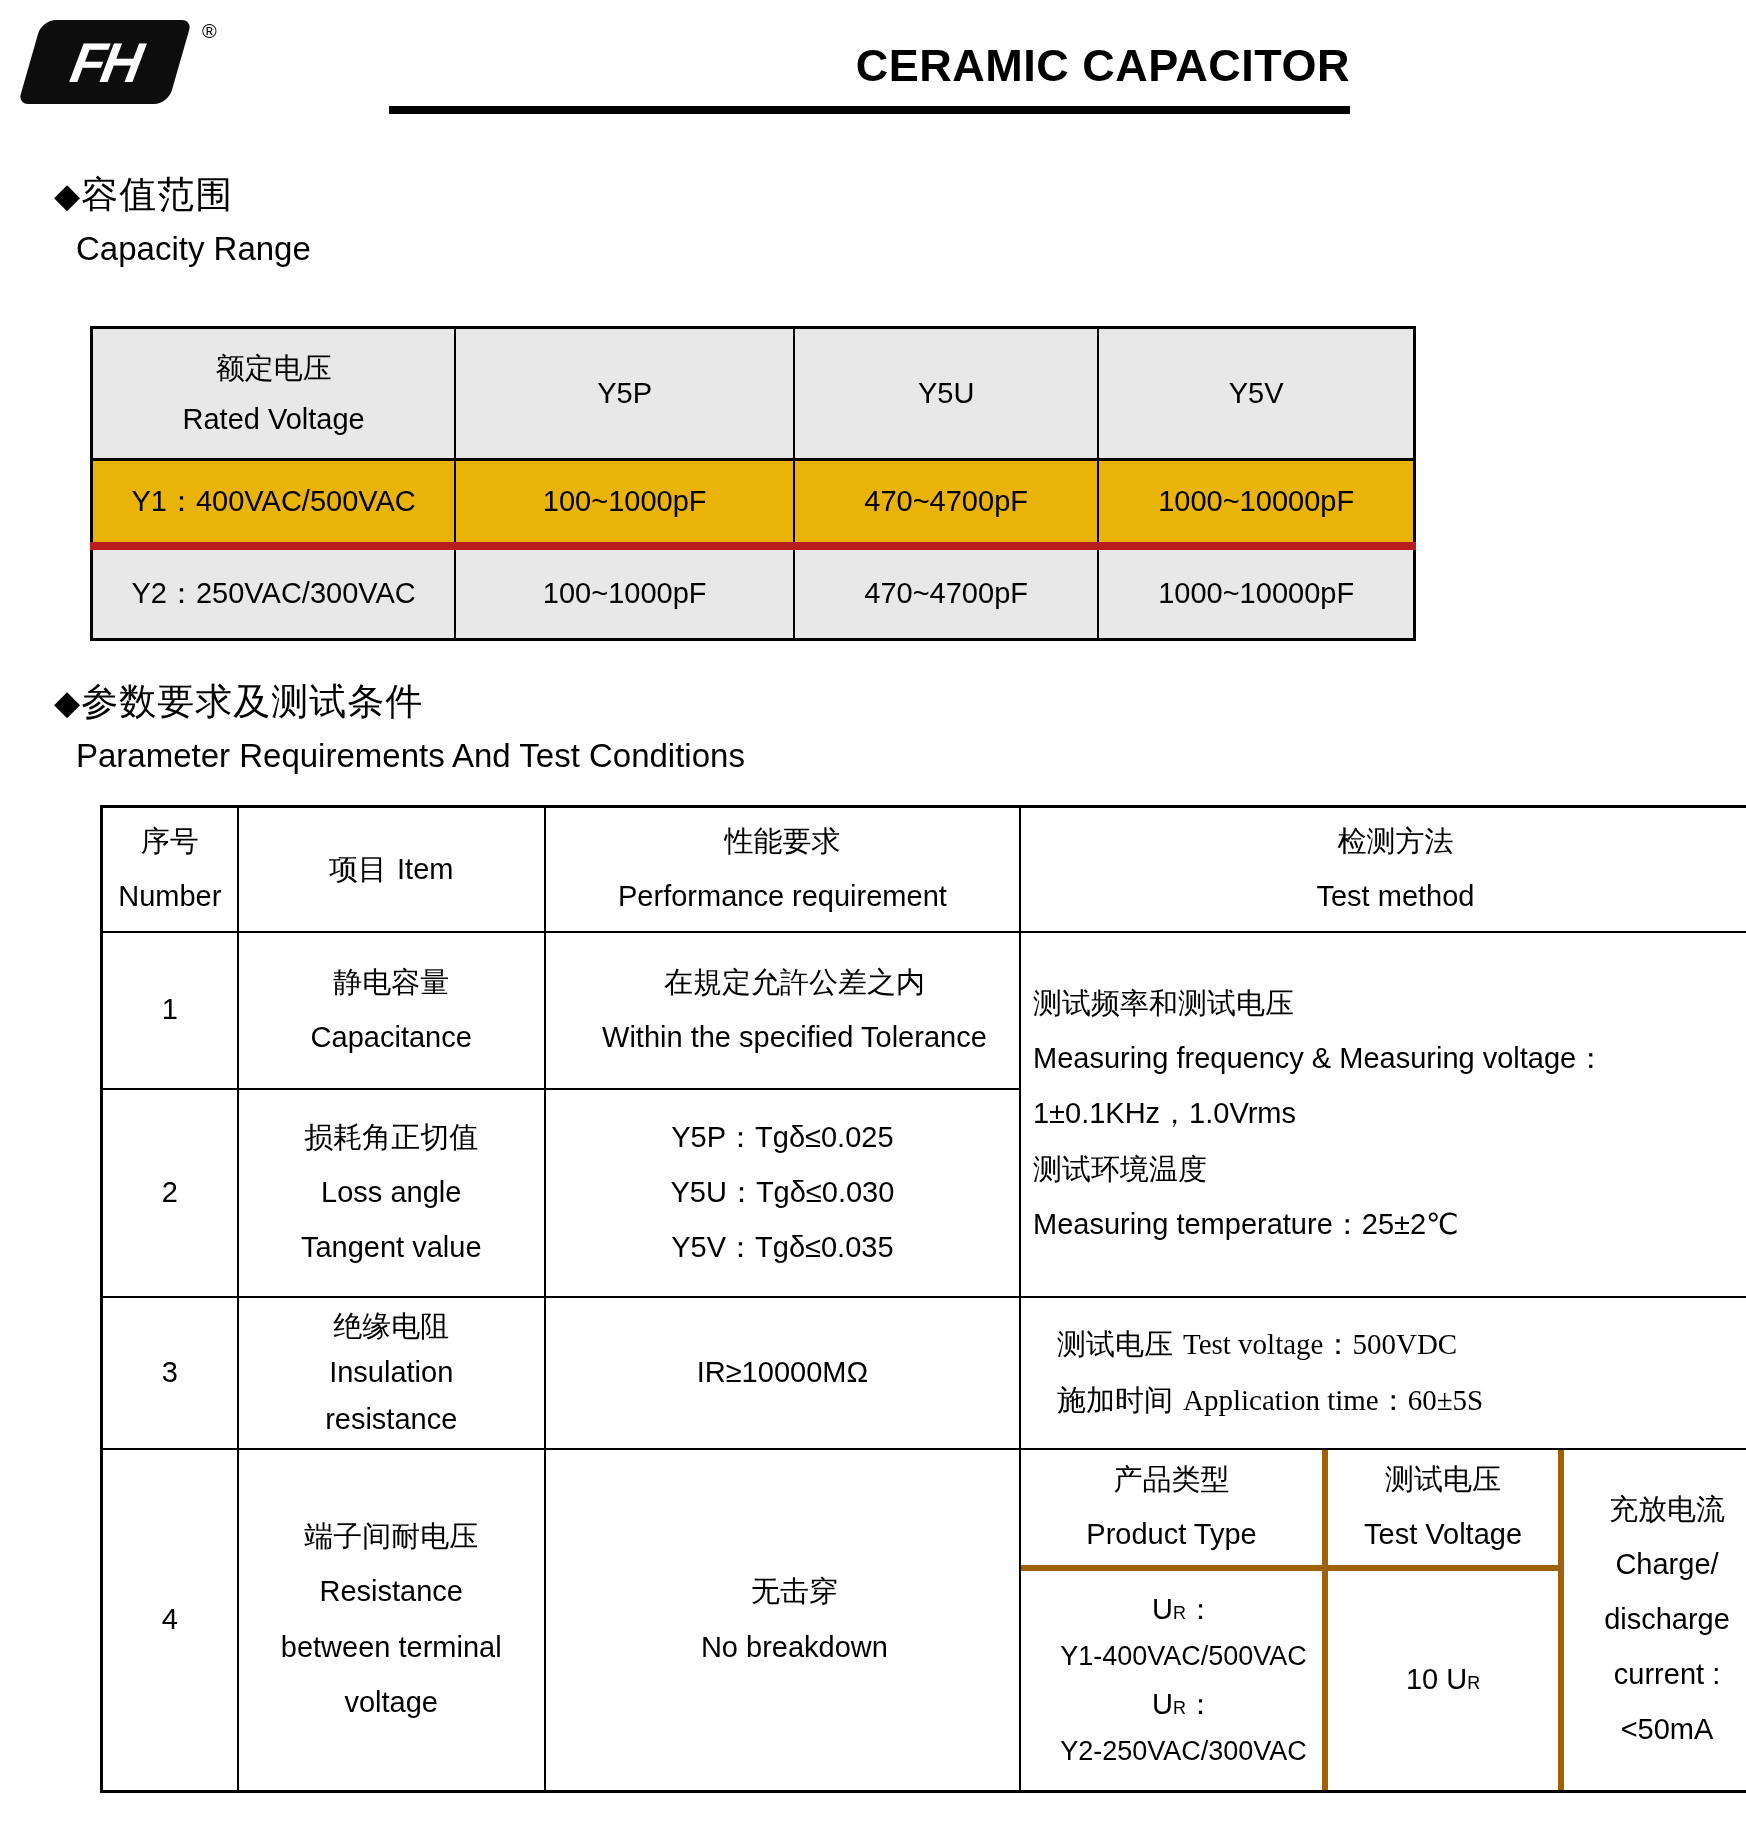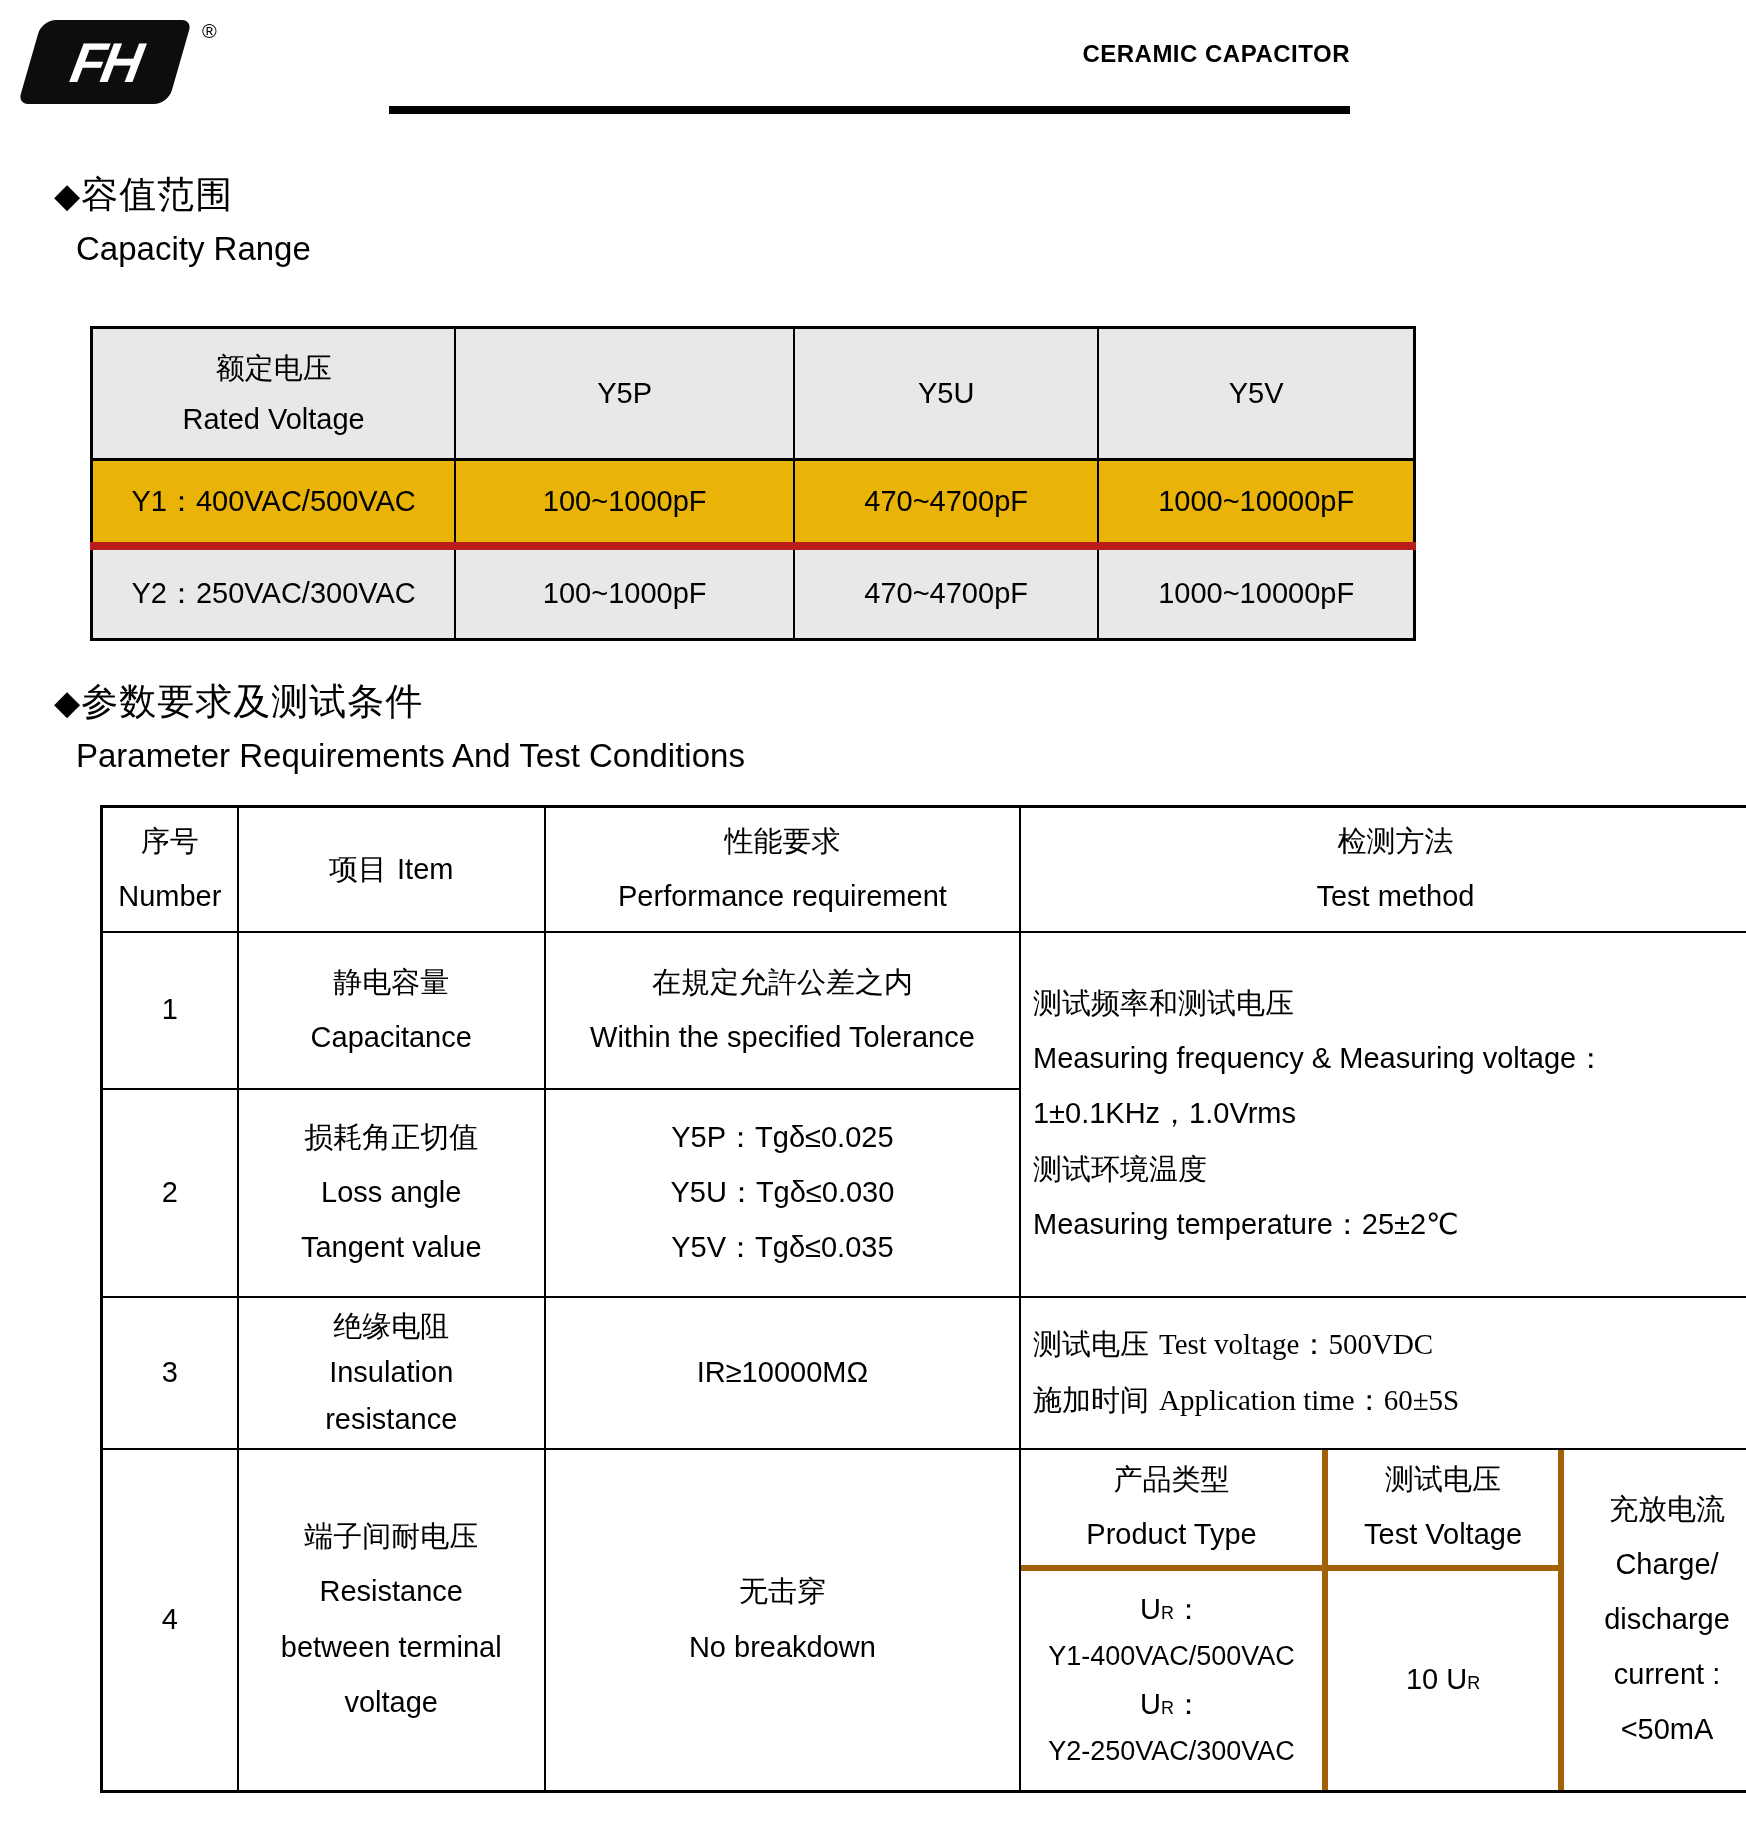--- a/index.html
+++ b/index.html
@@ -25,35 +25,35 @@
     display: flex; align-items: center; justify-content: center;
   }
   .logo-mark span {
     color: #fff; font-weight: bold; font-style: italic;
     font-size: 56px; letter-spacing: -4px; transform: skewX(6deg);
   }
   .reg { position: absolute; left: 172px; top: 0; font-size: 20px; }
   .brand { display: flex; flex-direction: column; margin-left: 22px; padding-top: 6px; }
   .brand-cn { font-size: 38px; font-weight: bold; letter-spacing: 7px; line-height: 44px; }
   .brand-en { font-size: 31px; font-weight: bold; letter-spacing: 3.5px; line-height: 36px; }
-  .doc-title { position: absolute; right: 396px; top: 26px; font-size: 24px; font-weight: bold; letter-spacing: 0.5px; }
+  .doc-title { position: absolute; right: 396px; top: 26px; font-size: 45px; font-weight: bold; letter-spacing: 0.5px; }
   .header-rule { position: absolute; left: 389px; top: 92px; width: 961px; height: 8px; background: #000; }
 
   
   .sec-title { margin-left: 54px; font-size: 37px; line-height: 61px; letter-spacing: 1px; }
   .sec-sub   { margin-left: 76px; font-size: 33px; line-height: 46px; }
   .bullet { font-size: 34px; }
 
   
   table { border-collapse: collapse; table-layout: fixed; }
   td { border: 2px solid #000; text-align: center; vertical-align: middle;
        font-size: 29px; line-height: 1.9; overflow: hidden; }
   .ml { white-space: pre-line; }
   .serif { font-family: "Liberation Serif", "DejaVu Serif", serif; }
-  .blk { display: block; }
+  .blk { display: block; padding-left: 24px; }
   .nowrap { white-space: nowrap; }
 
   
   .t-capacity { width: 1326px; margin: 54px 0 0 90px; border: 3px solid #000; }
   .t-capacity .hrow td { height: 132px; background: #e8e8e8; border-bottom: 3px solid #000; }
   .t-capacity .r1 td { height: 86px; background: #eab308; }
   .t-capacity .r2 td { height: 94px; background: #e8e8e8; border-top: 8px solid #b91c1c; }
 
   
   .t-param { width: 1673px; margin: 26px 12px 0 100px; border: 3px solid #000; }

